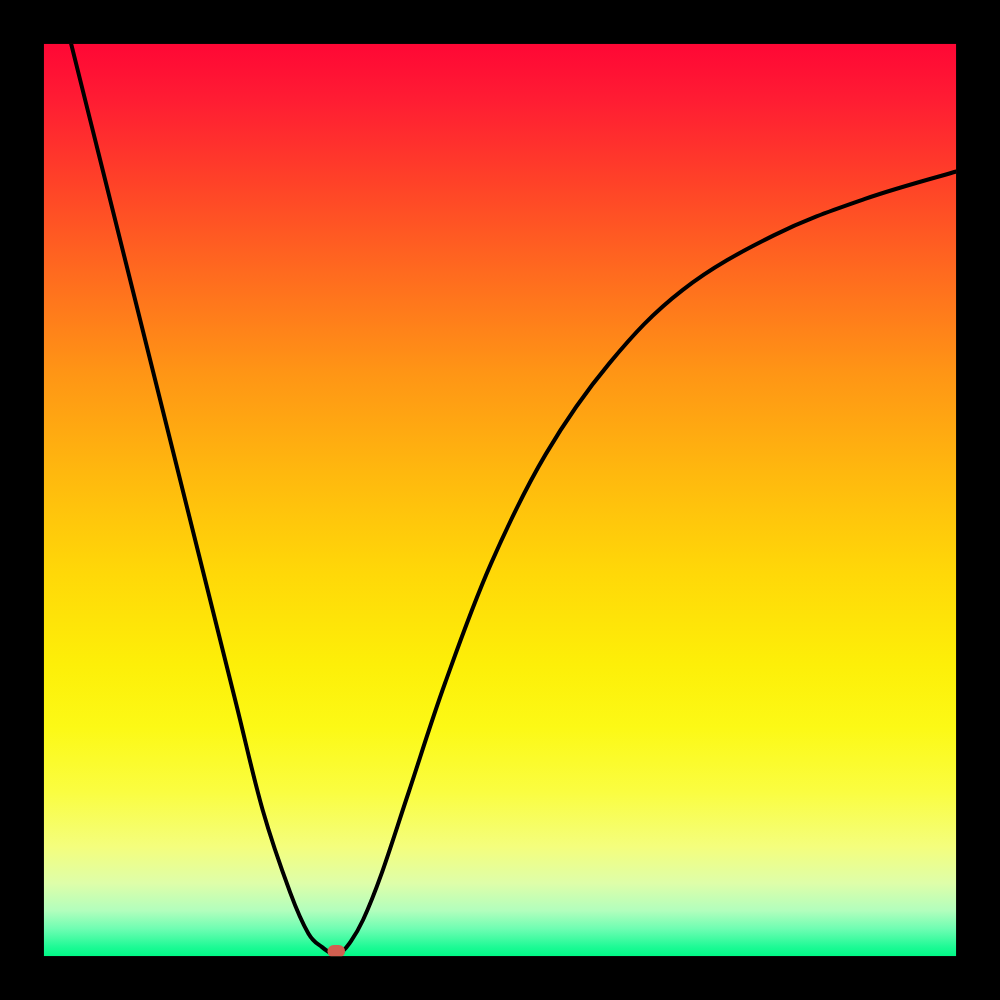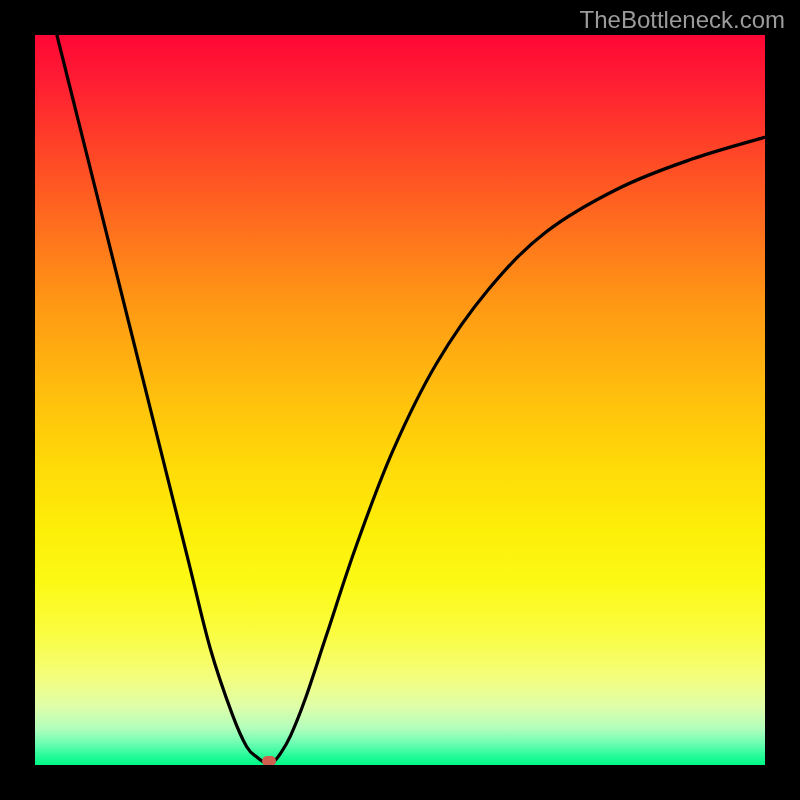--- a/index.html
+++ b/index.html
@@ -81,15 +81,14 @@
   <div class="plot-area">
     <div class="gradient-bg"></div>
 
     <svg class="curve" viewBox="0 0 730 730" preserveAspectRatio="none">
       <path d="M 21.9 0 C 25.842 15.768000000000004, 35.916 56.064000000000014, 43.8 87.60000000000002 C 51.684 119.13600000000002, 56.502 138.40800000000004, 65.7 175.20000000000005 C 74.898 211.99200000000005, 84.388 249.952, 94.9 292 C 105.412 334.048, 113.58800000000001 366.752, 124.10000000000001 408.8 C 134.612 450.848, 144.10199999999998 488.808, 153.29999999999998 525.6 C 162.498 562.392, 167.31599999999997 585.6060000000001, 175.2 613.2 C 183.084 640.794, 190.53000000000003 661.161, 197.10000000000002 678.9 C 203.67000000000002 696.639, 207.101 703.866, 211.7 711.75 C 216.29899999999998 719.634, 219.365 719.8092, 222.65 722.7 C 225.935 725.5908000000001, 227.97899999999998 726.496, 229.95 727.81 C 231.921 729.1239999999999, 232.286 730, 233.6 730 C 234.914 730, 235.279 729.6496, 237.25 727.81 C 239.221 725.9703999999999, 241.26500000000001 724.6418, 244.55 719.78 C 247.835 714.9182, 250.90099999999998 710.7864, 255.49999999999997 700.8 C 260.099 690.8136, 263.53000000000003 682.6959999999999, 270.1 664.3 C 276.67 645.904, 282.802 626.194, 292 598.6 C 301.198 571.0060000000001, 309.37399999999997 543.85, 321.2 511 C 333.026 478.15, 343.246 448.95000000000005, 357.7 416.1 C 372.154 383.25, 384.41800000000006 357.40799999999996, 401.50000000000006 328.49999999999994 C 418.58200000000005 299.5919999999999, 432.89000000000004 279.152, 452.6 255.5 C 472.31 231.848, 487.34799999999996 215.49600000000004, 510.99999999999994 197.10000000000002 C 534.6519999999999 178.704, 557.72 166.43999999999994, 584 153.29999999999995 C 610.28 140.15999999999997, 630.72 133.298, 657 124.10000000000002 C 683.28 114.90200000000004, 716.86 106.14200000000004, 730 102.20000000000005" fill="none" stroke="#000" stroke-width="3.2" stroke-linecap="round" stroke-linejoin="round"></path>
     </svg>
 
     <div class="marker" style="left: 226.6px; top: 721.35px; background: rgb(209, 95, 80);"></div>
   </div>
 
-  <div class="watermark">TheBottleneck.com</div>
 
 </div>
 
 </body></html>

